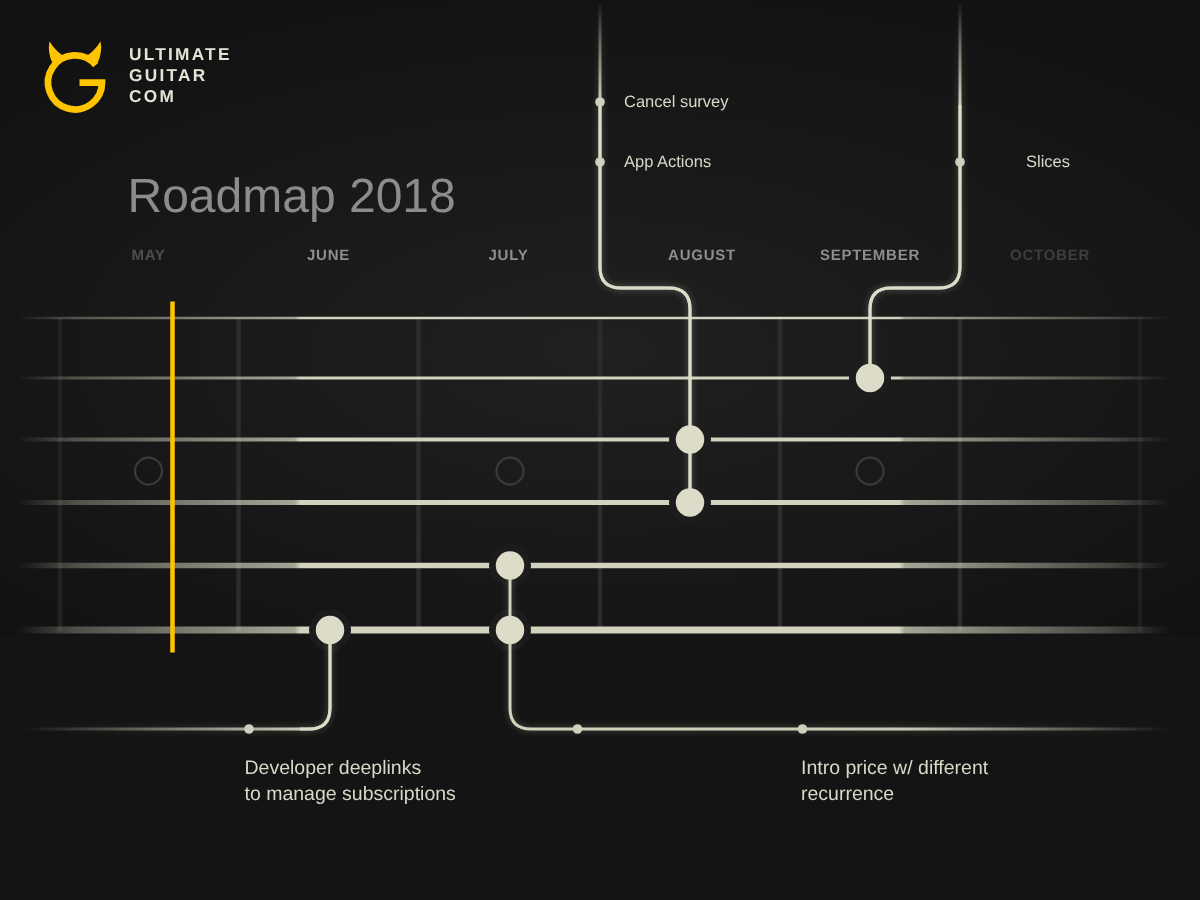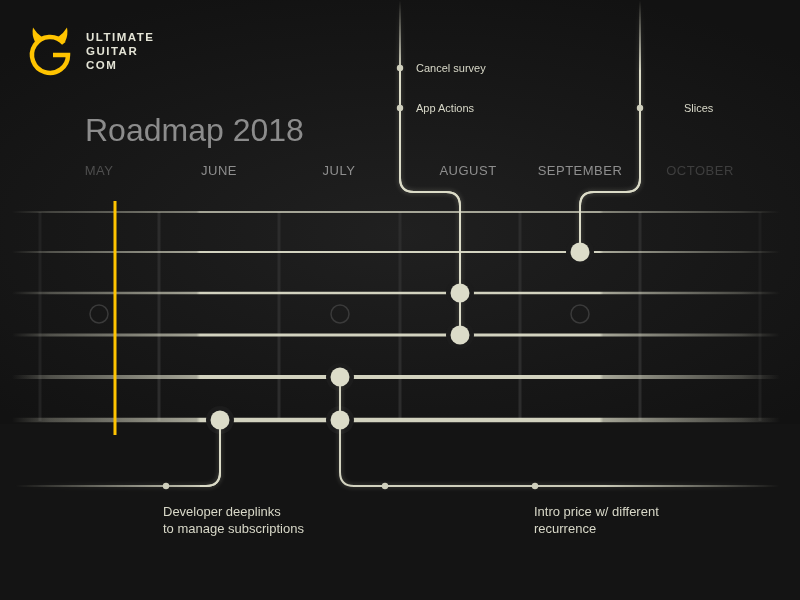--- a/index.html
+++ b/index.html
@@ -21,21 +21,21 @@
       font-weight: bold; font-size: 11.5px; line-height: 14px;
       letter-spacing: 1.5px; color: #e4e4d6;
     }
     .logo-text div { white-space: nowrap; }
     .title {
       position: absolute; left: 85px; top: 87px;
       font-size: 32px; line-height: 30px; color: #8c8c8c; white-space: nowrap; margin-top: 28px;
     }
     .month {
       position: absolute; top: 165px; width: 100px; text-align: center;
-      font-weight: normal; font-size: 13px; line-height: 12px; letter-spacing: 0.5px;
+      font-weight: bold; font-size: 10px; line-height: 12px; letter-spacing: 0.5px;
       color: #8e8e8e; white-space: nowrap;
     }
     .month.past { color: #4e4e4e; }
     .month.future { color: #3e3e3e; }
     .label {
       position: absolute; font-size: 11px; line-height: 16px; color: #d8d8c8; white-space: nowrap;
     }
     .label-multi {
       position: absolute; font-size: 13px; line-height: 17px; color: #d8d8c8; white-space: nowrap;
     }

